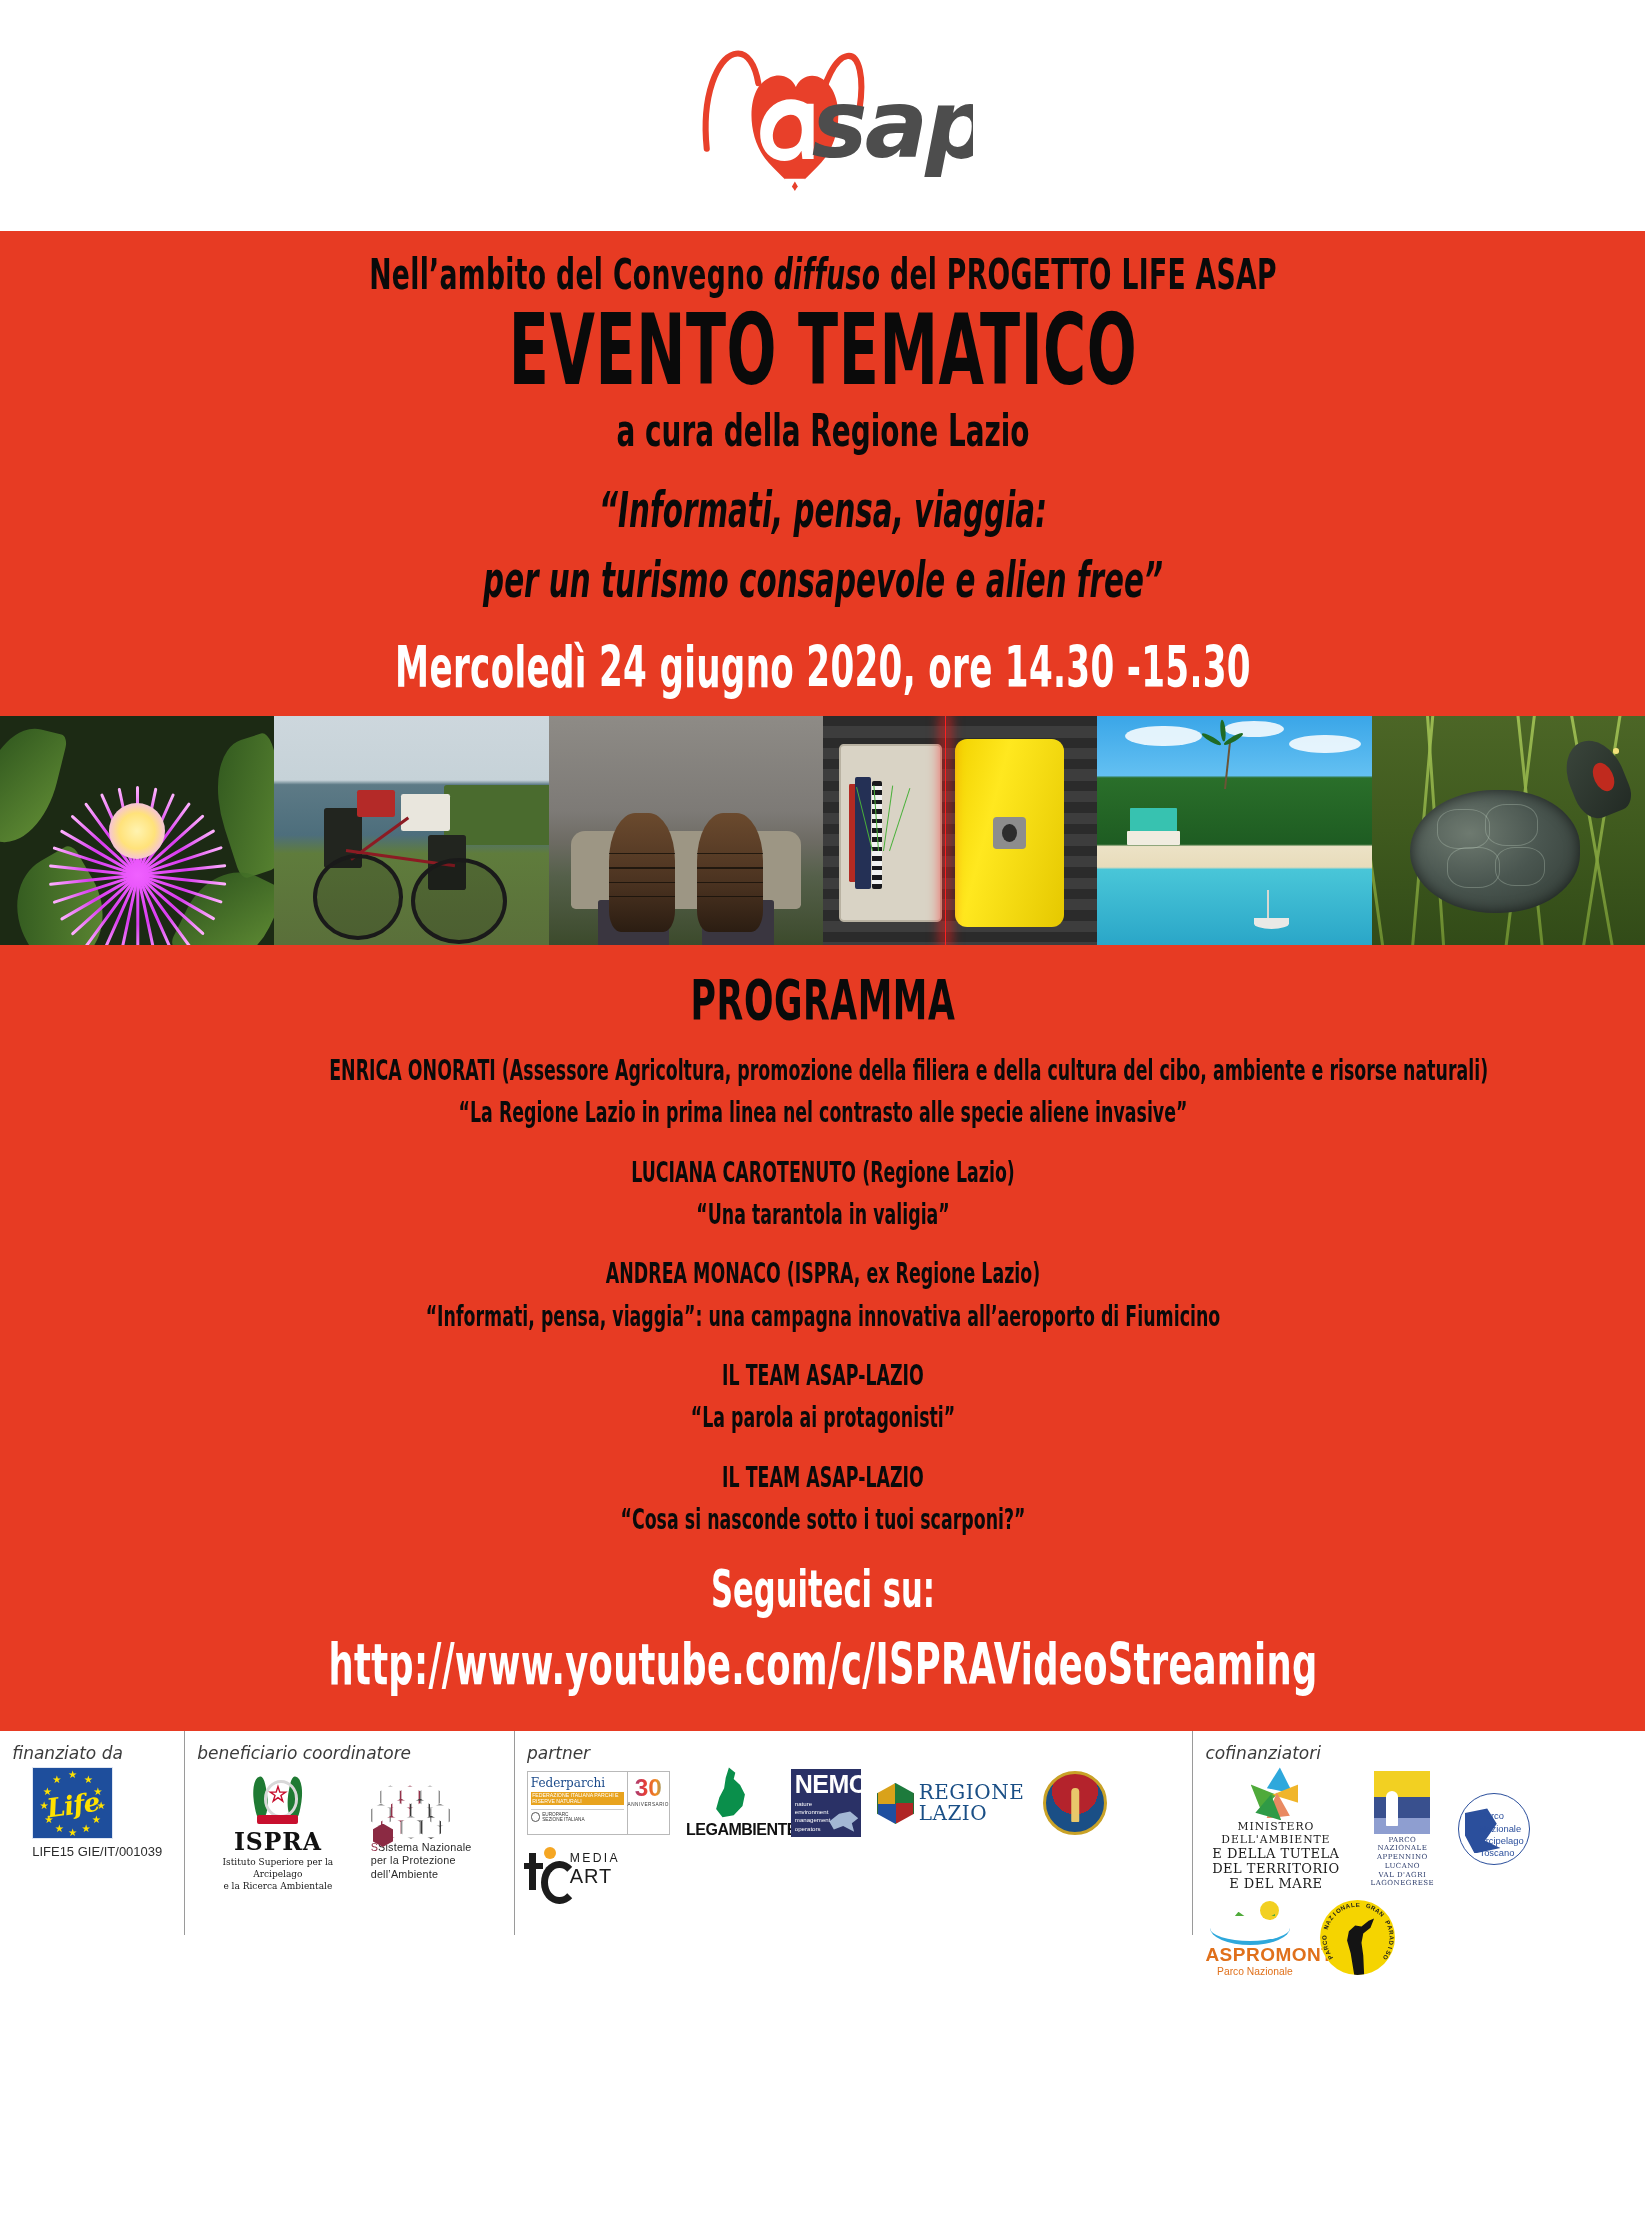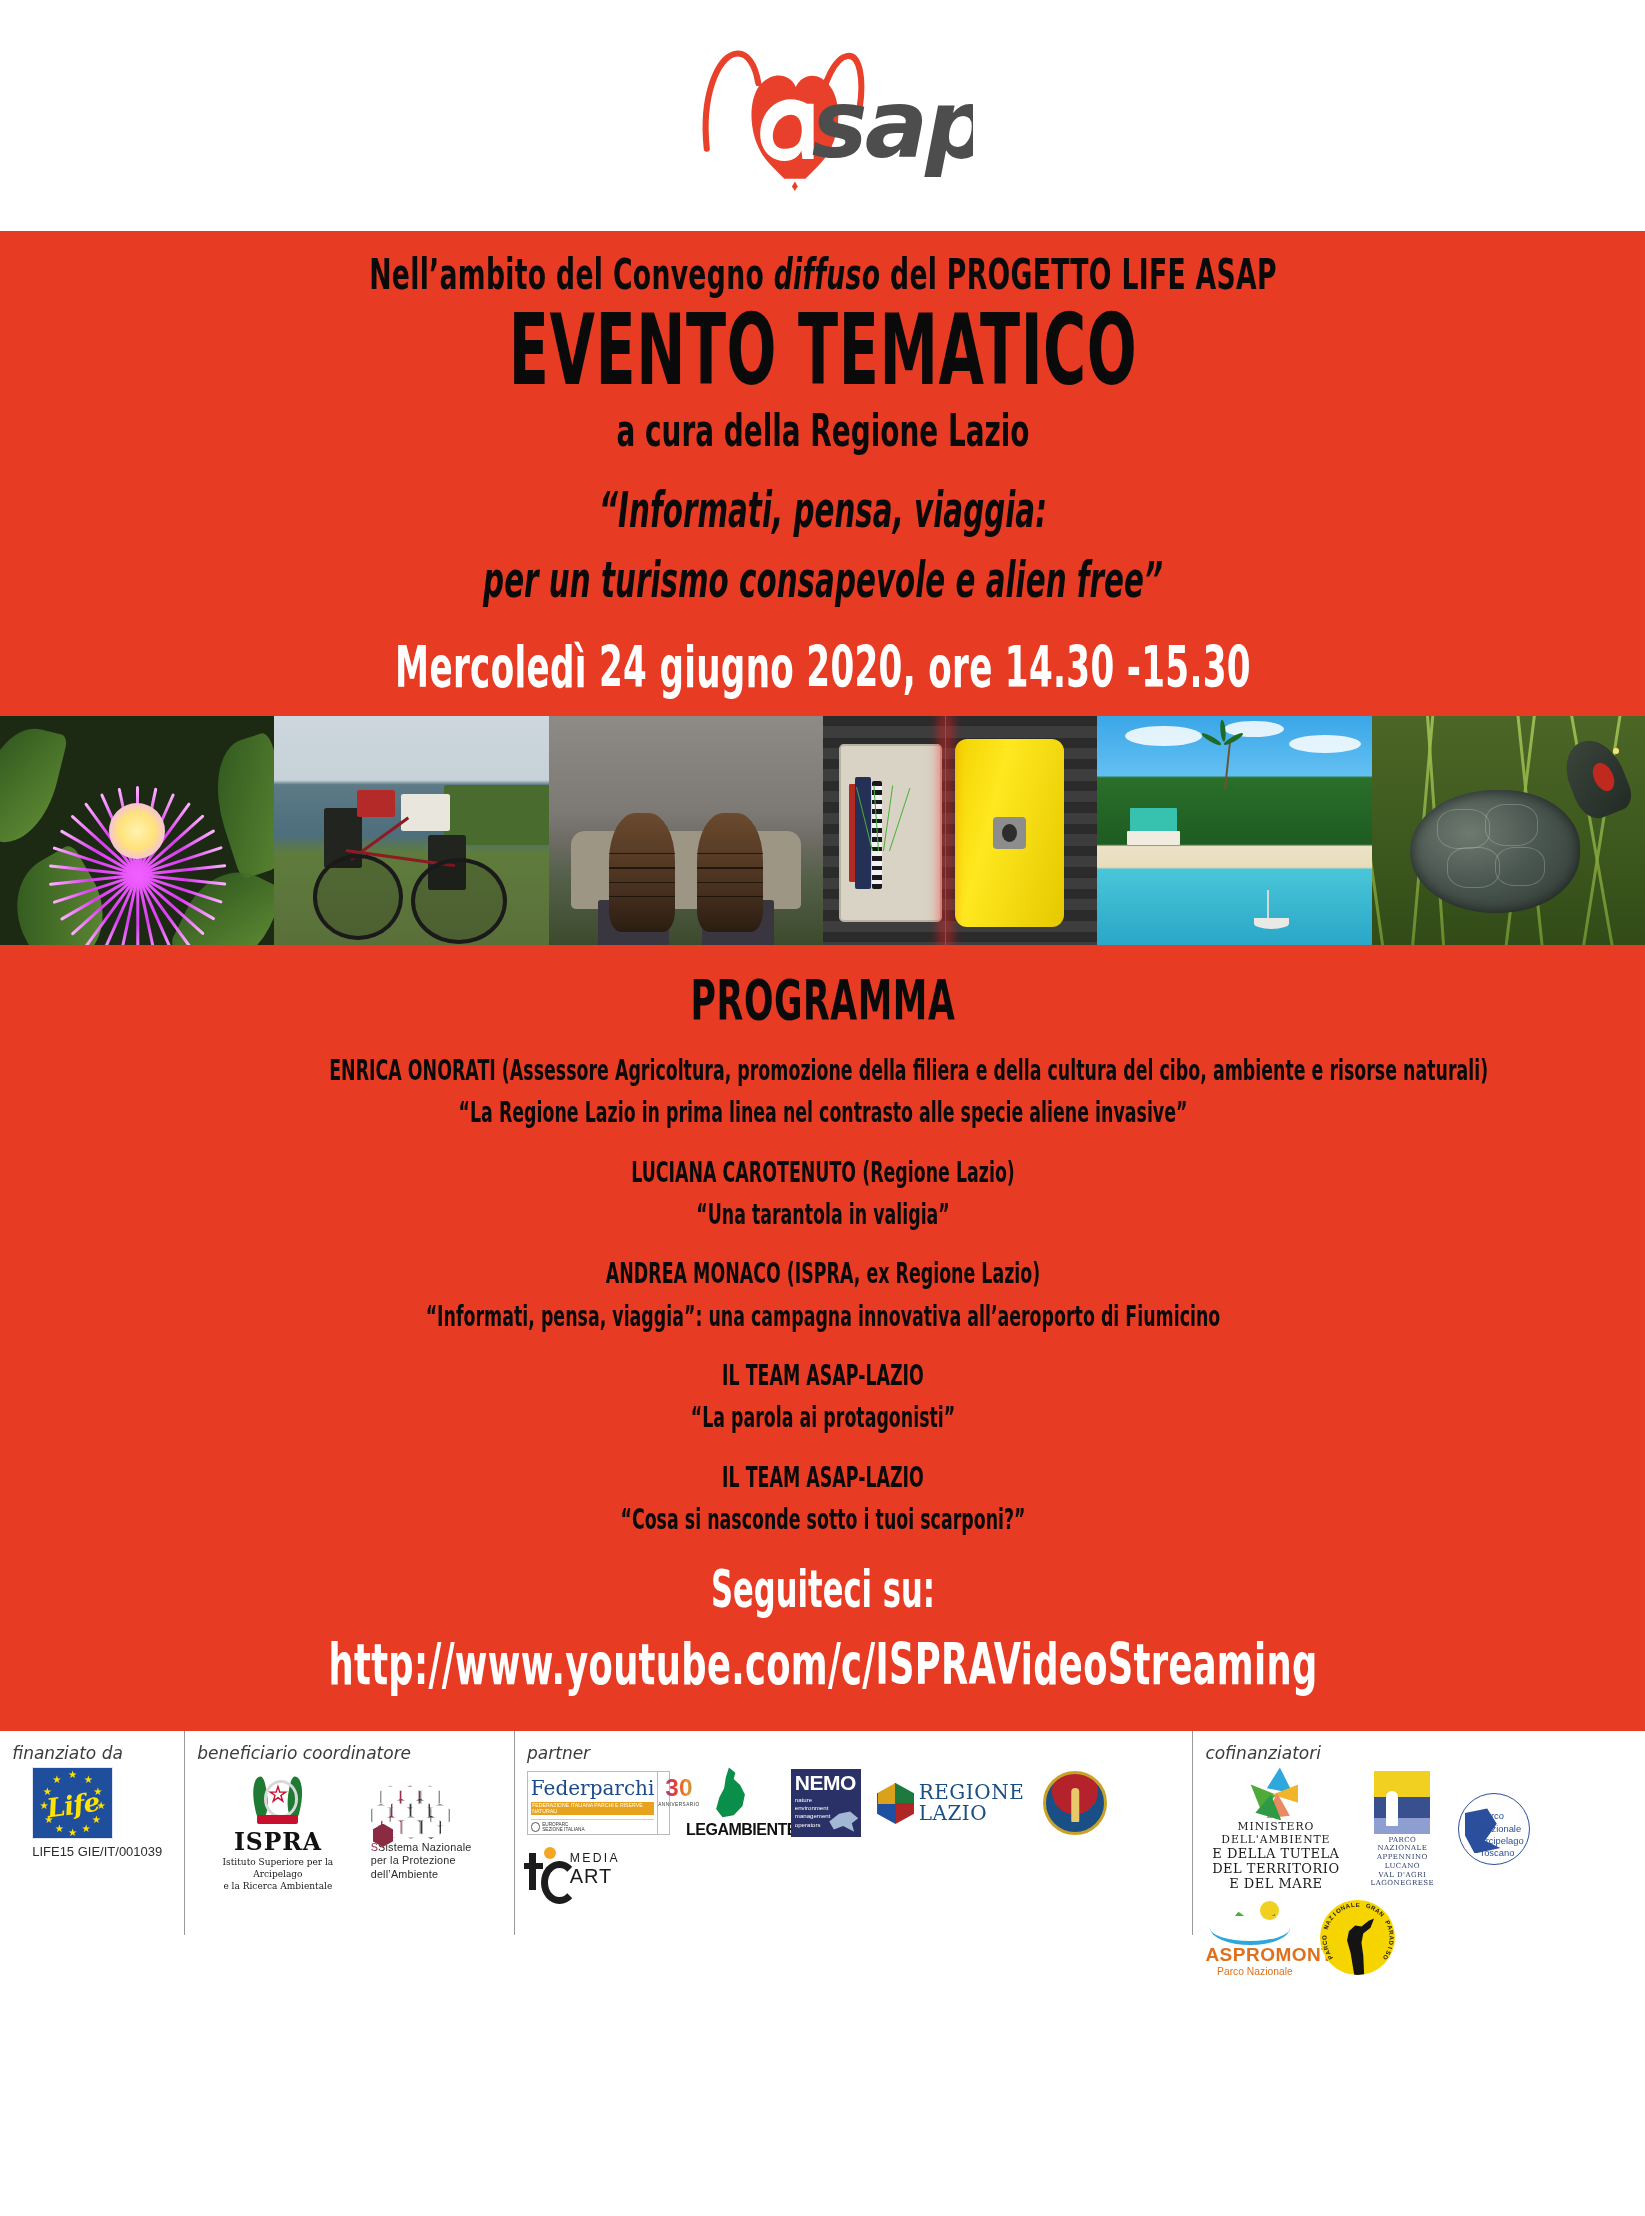--- a/index.html
+++ b/index.html
@@ -373,21 +373,21 @@
   .snpa-txt { font-size: 10.8px; line-height: 1.25; color:#2a2a2a; letter-spacing:0.2px; }
   .snpa-txt .hl { color:#93324a; }
 
   
   .tile { position: relative; }
   .fed-box {
     width: 141px; height: 62px; border:1.4px solid #b9b9b9; background:#fff;
     display:flex; align-items:stretch;
   }
   .fed-left { flex: 1 1 auto; padding: 3.8px 2.8px; }
-  .fed-name { font-family:"DejaVu Serif","Liberation Serif",serif; font-size: 20px; color:#1b4a8a; }
+  .fed-name { font-family:"DejaVu Serif","Liberation Serif",serif; font-size: 12px; color:#1b4a8a; }
   .fed-sub { font-size: 5.2px; color:#fff; background:#e8a31e; padding: 0.9px 1.4px; margin-top:1.4px; }
   .fed-euro { display:flex; align-items:center; gap:1.9px; margin-top:3.3px; border-top:0.5px solid #ccc; padding-top:2.3px;}
   .fed-euro-ball{ width:7.5px;height:7.5px;border-radius:50%;border:0.9px solid #555; }
   .fed-euro-txt{ font-size:4.7px; color:#333; line-height:1.1;}
   .fed-right { width: 45px; border-left:1.4px solid #b9b9b9; text-align:center; padding-top:3.8px;}
   .fed-30 {
     font-size: 24.4px; font-weight:bold; line-height:1;
     background: linear-gradient(90deg,#7a3fa0,#e23b3b 40%,#f09020 70%,#28a3c8);
     -webkit-background-clip: text; background-clip: text; color: transparent;
   }
@@ -398,21 +398,21 @@
     width: 40px; height: 52px; margin: 0 auto;
     background:#0a8f4b;
     clip-path: polygon(46% 0%, 62% 10%, 58% 22%, 74% 34%, 86% 52%, 80% 74%, 58% 92%, 30% 96%, 14% 80%, 22% 58%, 34% 40%, 38% 20%);
   }
   .lega-txt { font-weight: bold; font-size: 16px; letter-spacing:-0.5px; color:#111; margin-top:1.9px;}
 
   .nemo {
     width: 70px; height: 68px; background:#2a3166; color:#fff; position:relative;
     padding: 2.8px 3.8px; box-sizing: border-box;
   }
-  .nemo-title { font-weight:bold; font-size: 21px; letter-spacing:-0.5px; line-height:1; }
+  .nemo-title { font-weight:bold; font-size: 25px; letter-spacing:-0.5px; line-height:1; }
   .nemo-sub { font-size: 6.1px; line-height:1.35; margin-top:2.8px; }
   .nemo-fish {
     position:absolute; right:2.8px; bottom:4.7px; width:29px; height:22.5px;
     background:#b9cfe8;
     clip-path: polygon(0% 50%, 34% 16%, 72% 6%, 100% 36%, 78% 58%, 86% 96%, 48% 70%, 16% 86%);
     opacity:.85;
   }
 
   .lazio { display:flex; align-items:center; gap: 4.7px; width: 150px;}
   .lazio-mark {

